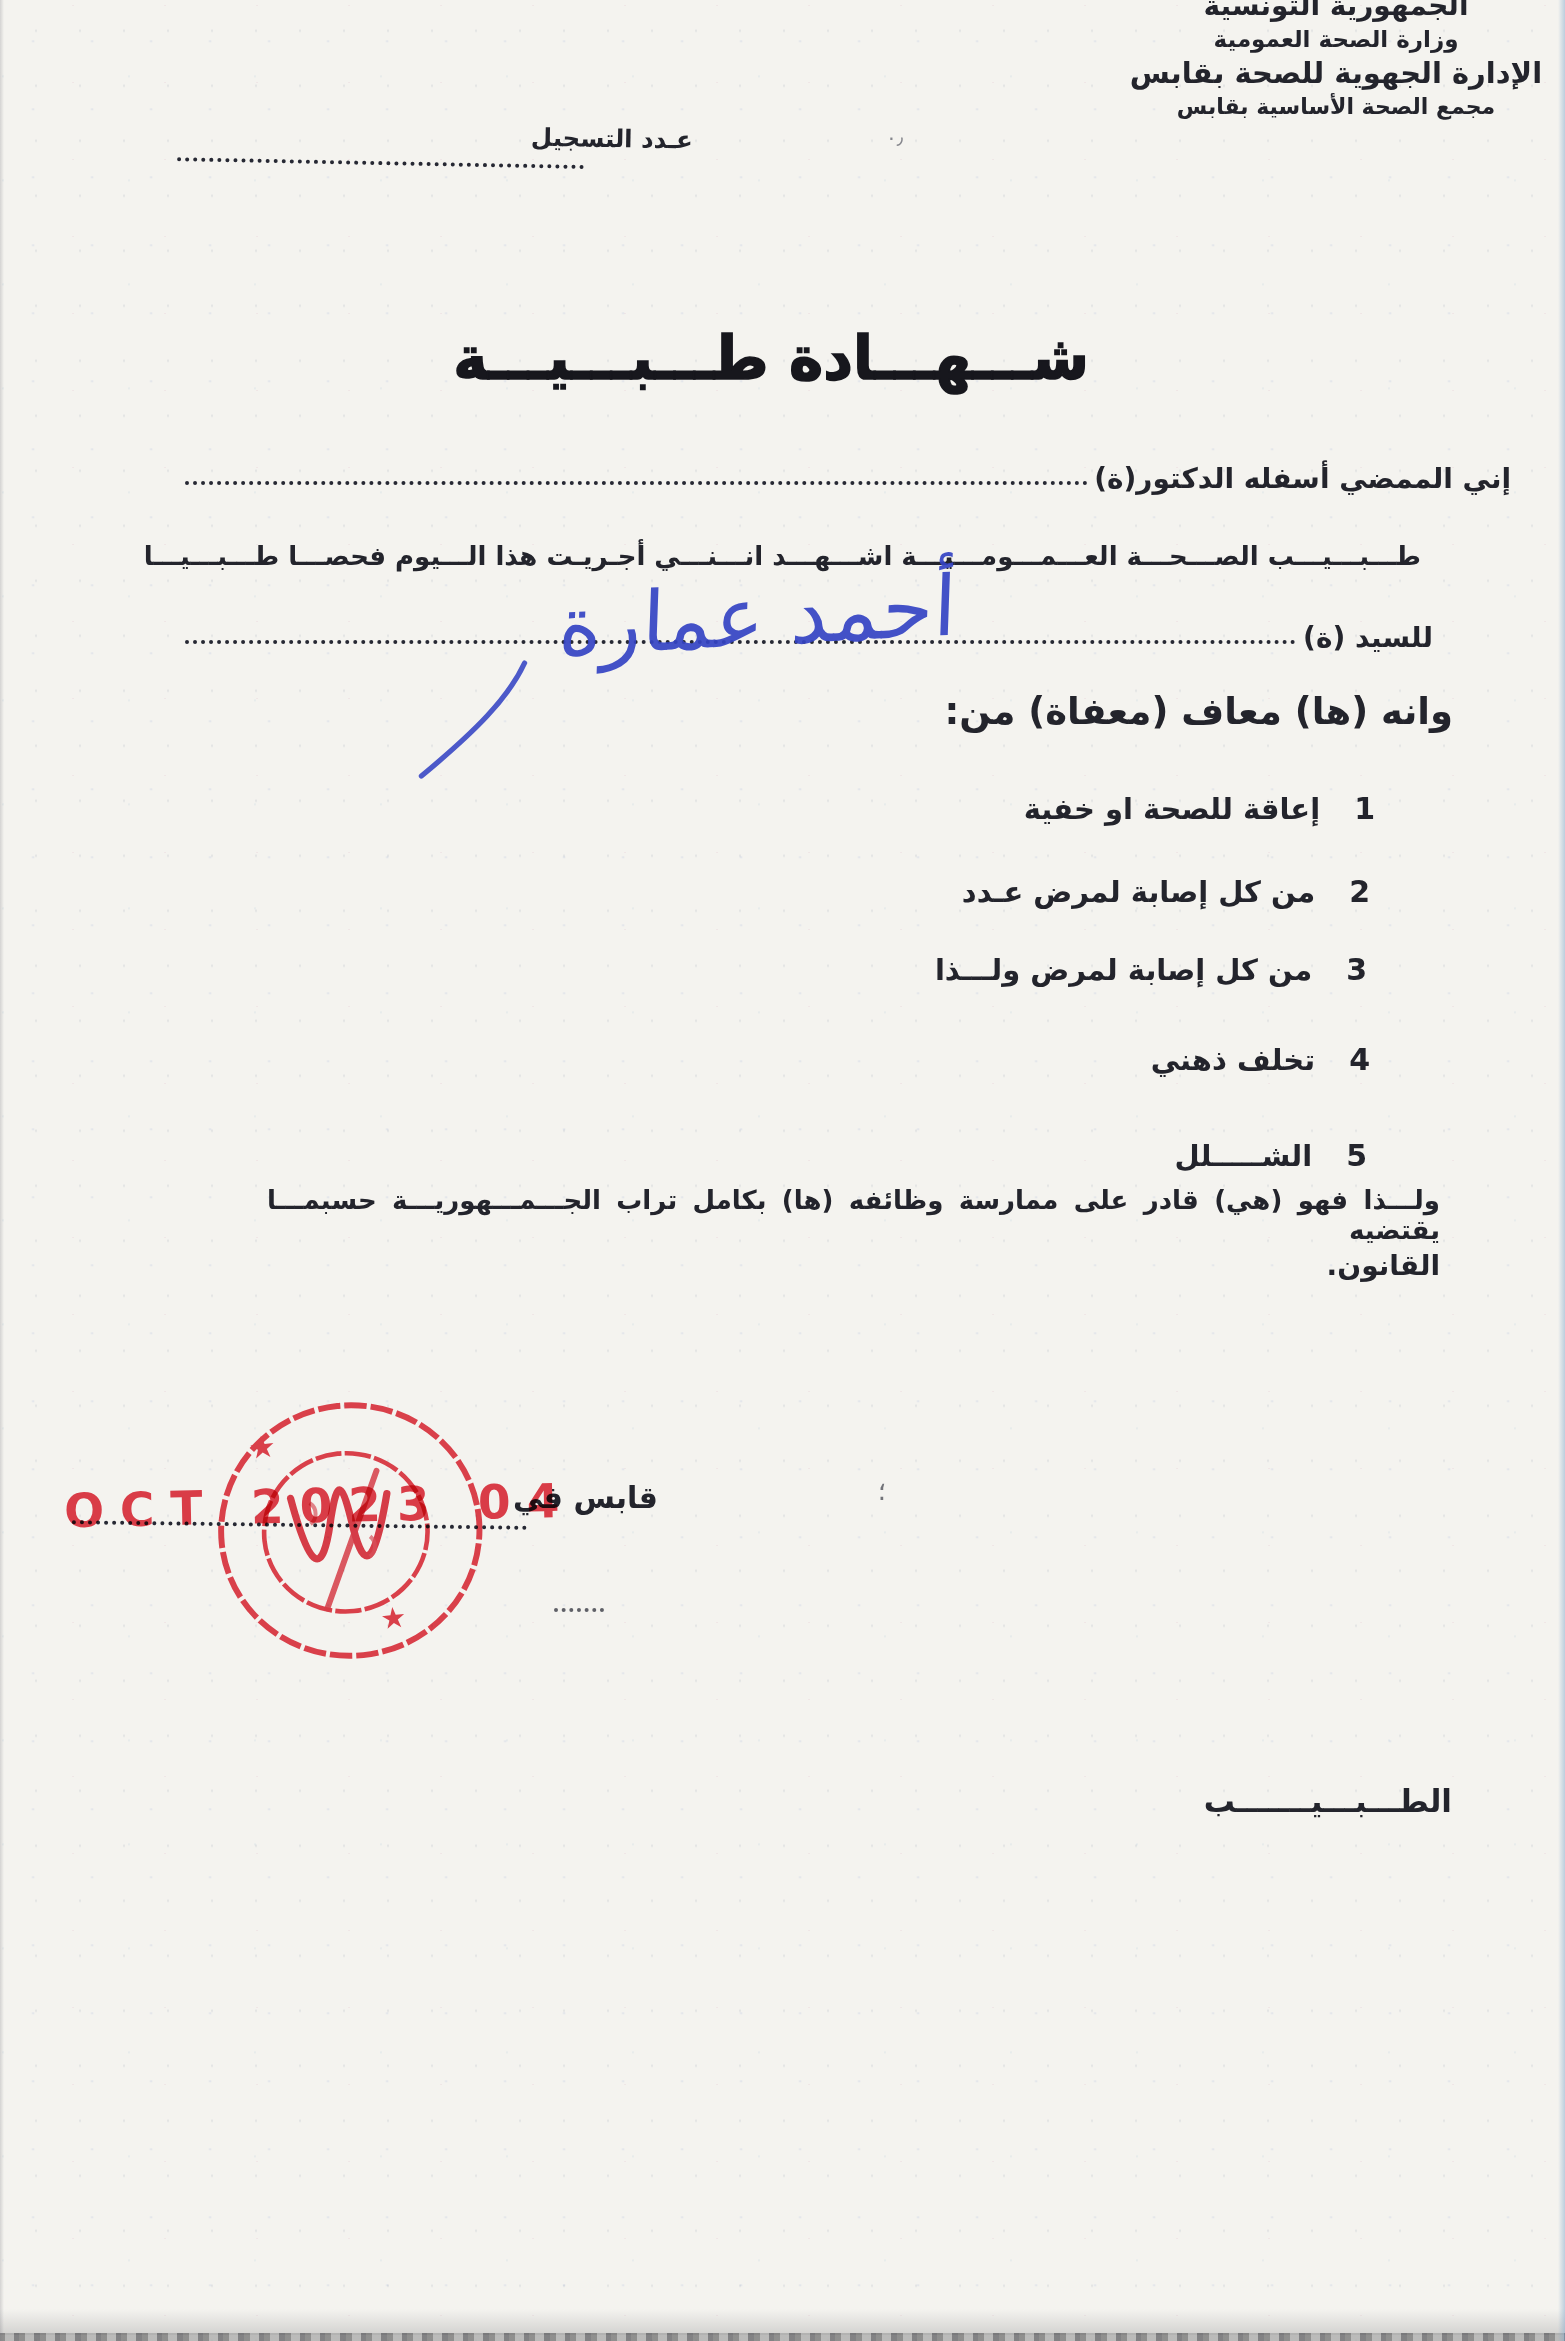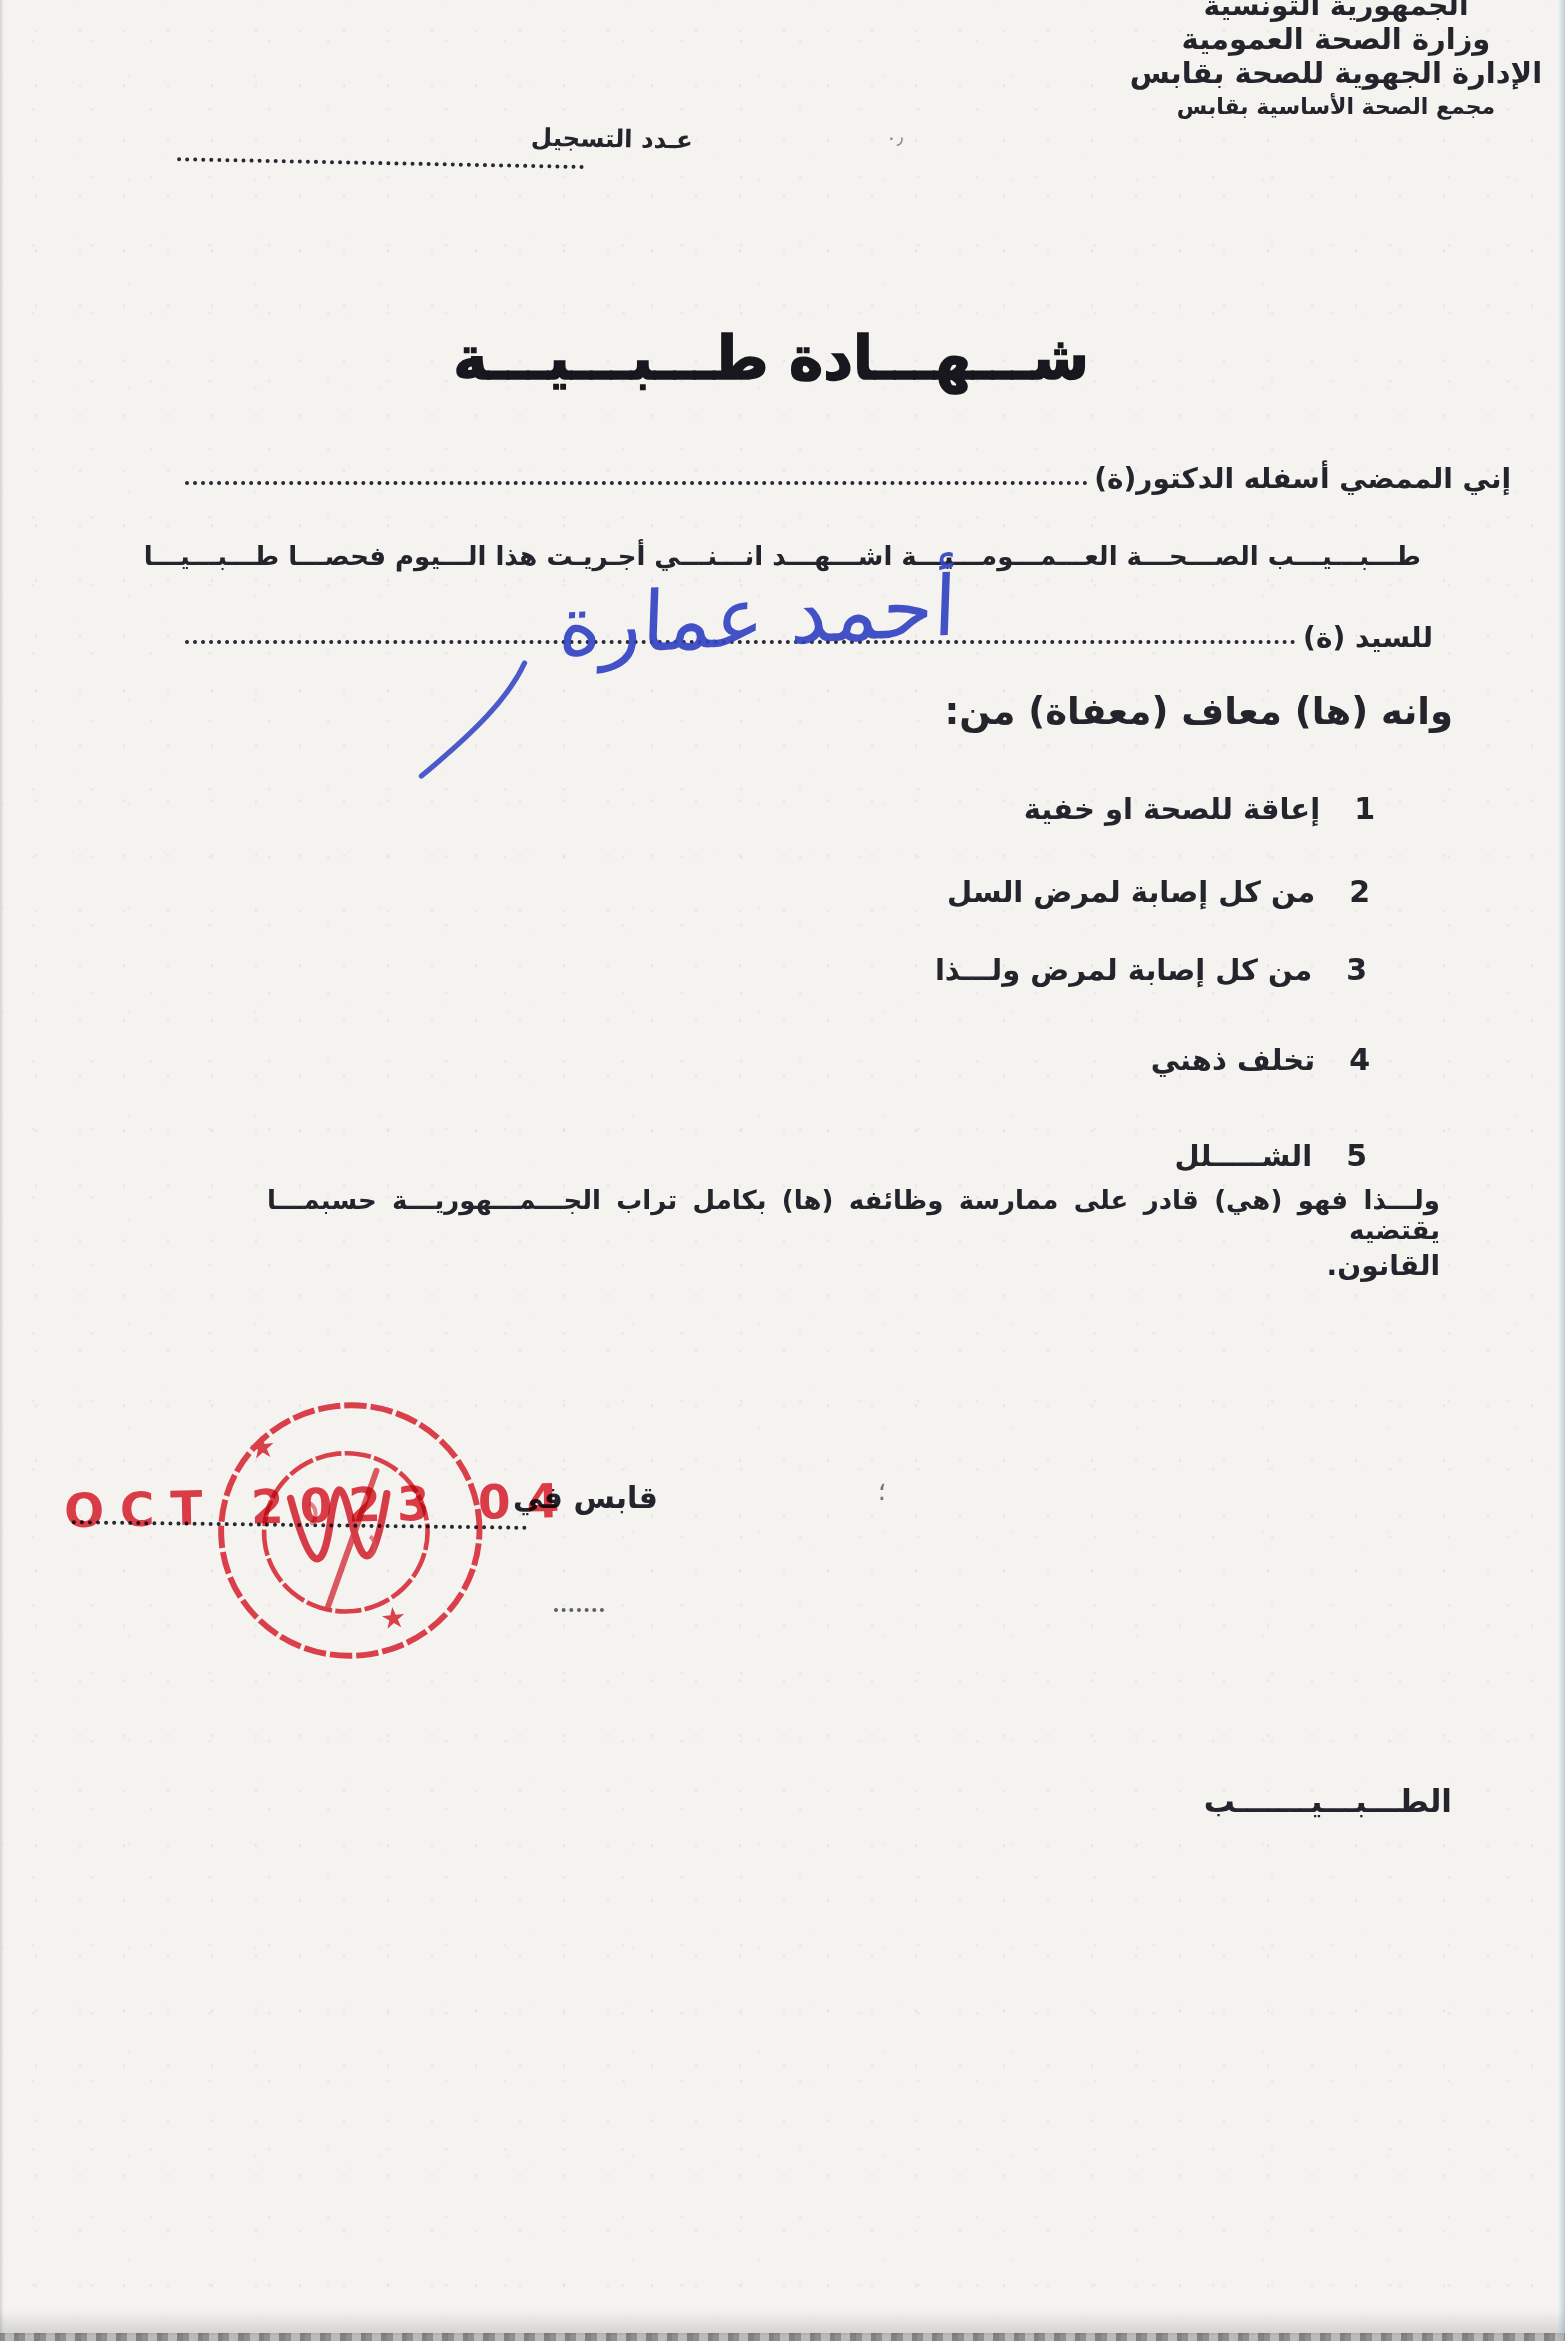--- a/index.html
+++ b/index.html
@@ -15,21 +15,21 @@
     background-position:4.6px 7.3px, 28px 44px, 15px 3.3px, 67px 24.4px;
     font-family:"DejaVu Sans", sans-serif;
     color:#23242c;
     direction:rtl;
     margin-left:13px;
   }
   .abs{position:absolute;}
   
   .gov-header{top:-10.5px; right:14.5px; width:429px; text-align:center; font-weight:bold;}
   .gov-header .h1{font-size:28px; line-height:32px; letter-spacing:0.7px;}
-  .gov-header .h2{font-size:29px; line-height:34px;}
+  .gov-header .h2{font-size:23px; line-height:34px;}
   .gov-header .h3{font-size:29px; line-height:34px;}
   .gov-header .h4{font-size:22px; line-height:33px;}
   
   .reg-label{top:124px; right:872px; font-size:24.4px; font-weight:bold; transform:rotate(1deg);}
   .reg-dots{left:178px; top:149px; width:407px; height:16px;
     border-bottom:4px dotted #262833; transform:rotate(1.1deg); transform-origin:right bottom;}
   .top-mark{left:887px; top:125px; font-size:20px; color:#4a4c58; opacity:.65;}
   
   .doc-title{top:324px; right:476px; font-size:58px; font-weight:bold; color:#17171d;
     -webkit-text-stroke:1.6px #17171d; letter-spacing:0px; transform:scaleY(1.05);}
@@ -116,21 +116,21 @@
   </svg>
 
   <div class="abs line4">وانه (ها) معاف (معفاة) من:</div>
 
   <div class="abs item item1">
     <span class="num">1</span>
     <span>إعاقة للصحة او خفية</span>
   </div>
   <div class="abs item item2">
     <span class="num">2</span>
-    <span>من كل إصابة لمرض السل</span>
+    <span>من كل إصابة لمرض عـدد</span>
   </div>
   <div class="abs item item3">
     <span class="num">3</span>
     <span>من كل إصابة لمرض ولـــذا</span>
   </div>
   <div class="abs item item4">
     <span class="num">4</span>
     <span>تخلف ذهني</span>
   </div>
   <div class="abs item item5">

